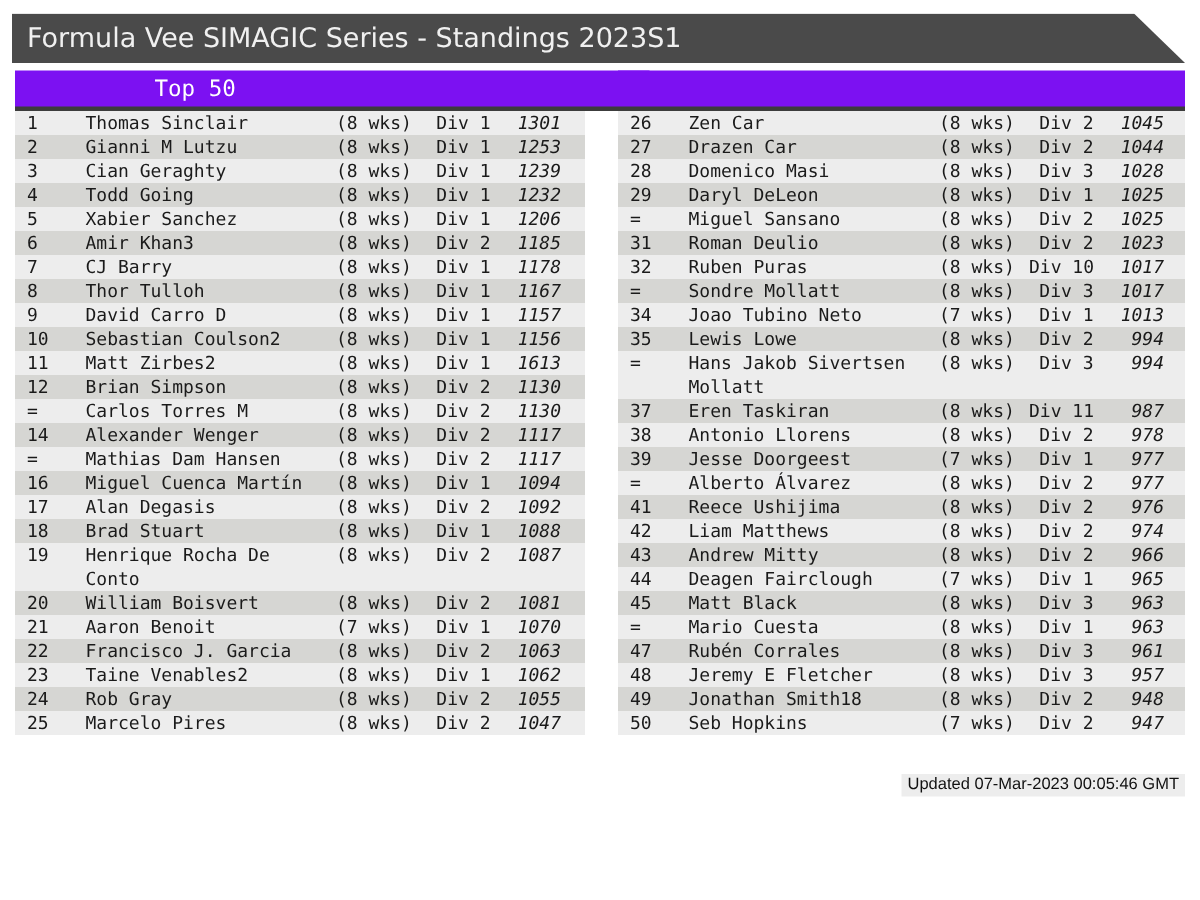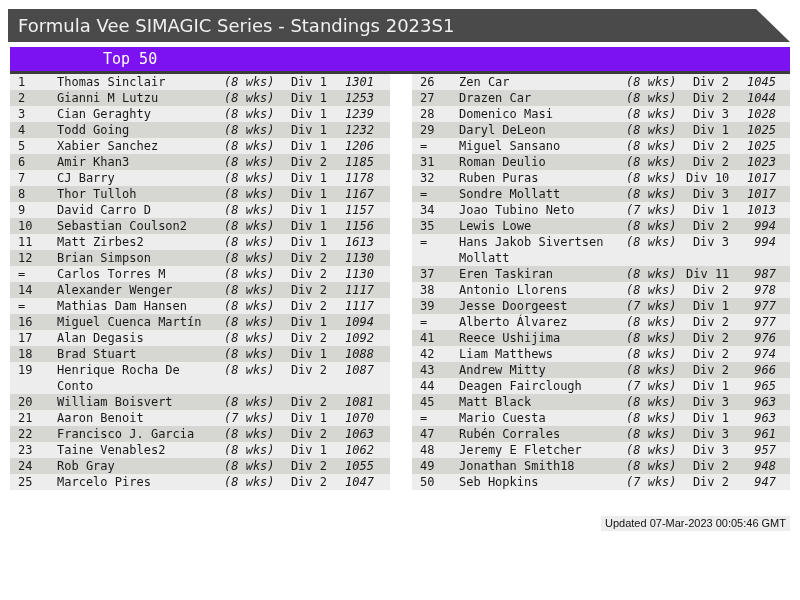--- a/index.html
+++ b/index.html
@@ -33,21 +33,21 @@
     font-size:12px;color:var(--row-text,#1a1a1a);
   }
   .rows.left{left:10px;width:380px;}
   .rows.right{left:412px;width:378px;}
   .row{display:flex;line-height:16px;}
   .row.even{background:var(--row-light,#ededed);}
   .row.odd{background:var(--row-dark,#d6d6d3);}
   .cell{white-space:pre;flex:none;}
   .c-rank{width:47px;padding-left:8px;box-sizing:border-box;}
   .c-name{width:167px;}
-  .c-wks{width:60px;font-style:italic;}
+  .c-wks{width:60px;}
   .c-div{width:43px;text-align:right;}
   .c-pts{width:47px;text-align:right;font-style:italic;}
   .footer{
     position:absolute;top:516px;right:10px;
     background:var(--row-light,#ededed);
     color:#111111;font-size:11px;line-height:13px;
     padding:1px 4px;
     font-family:"Liberation Sans","DejaVu Sans",sans-serif;
   }
 </style>

